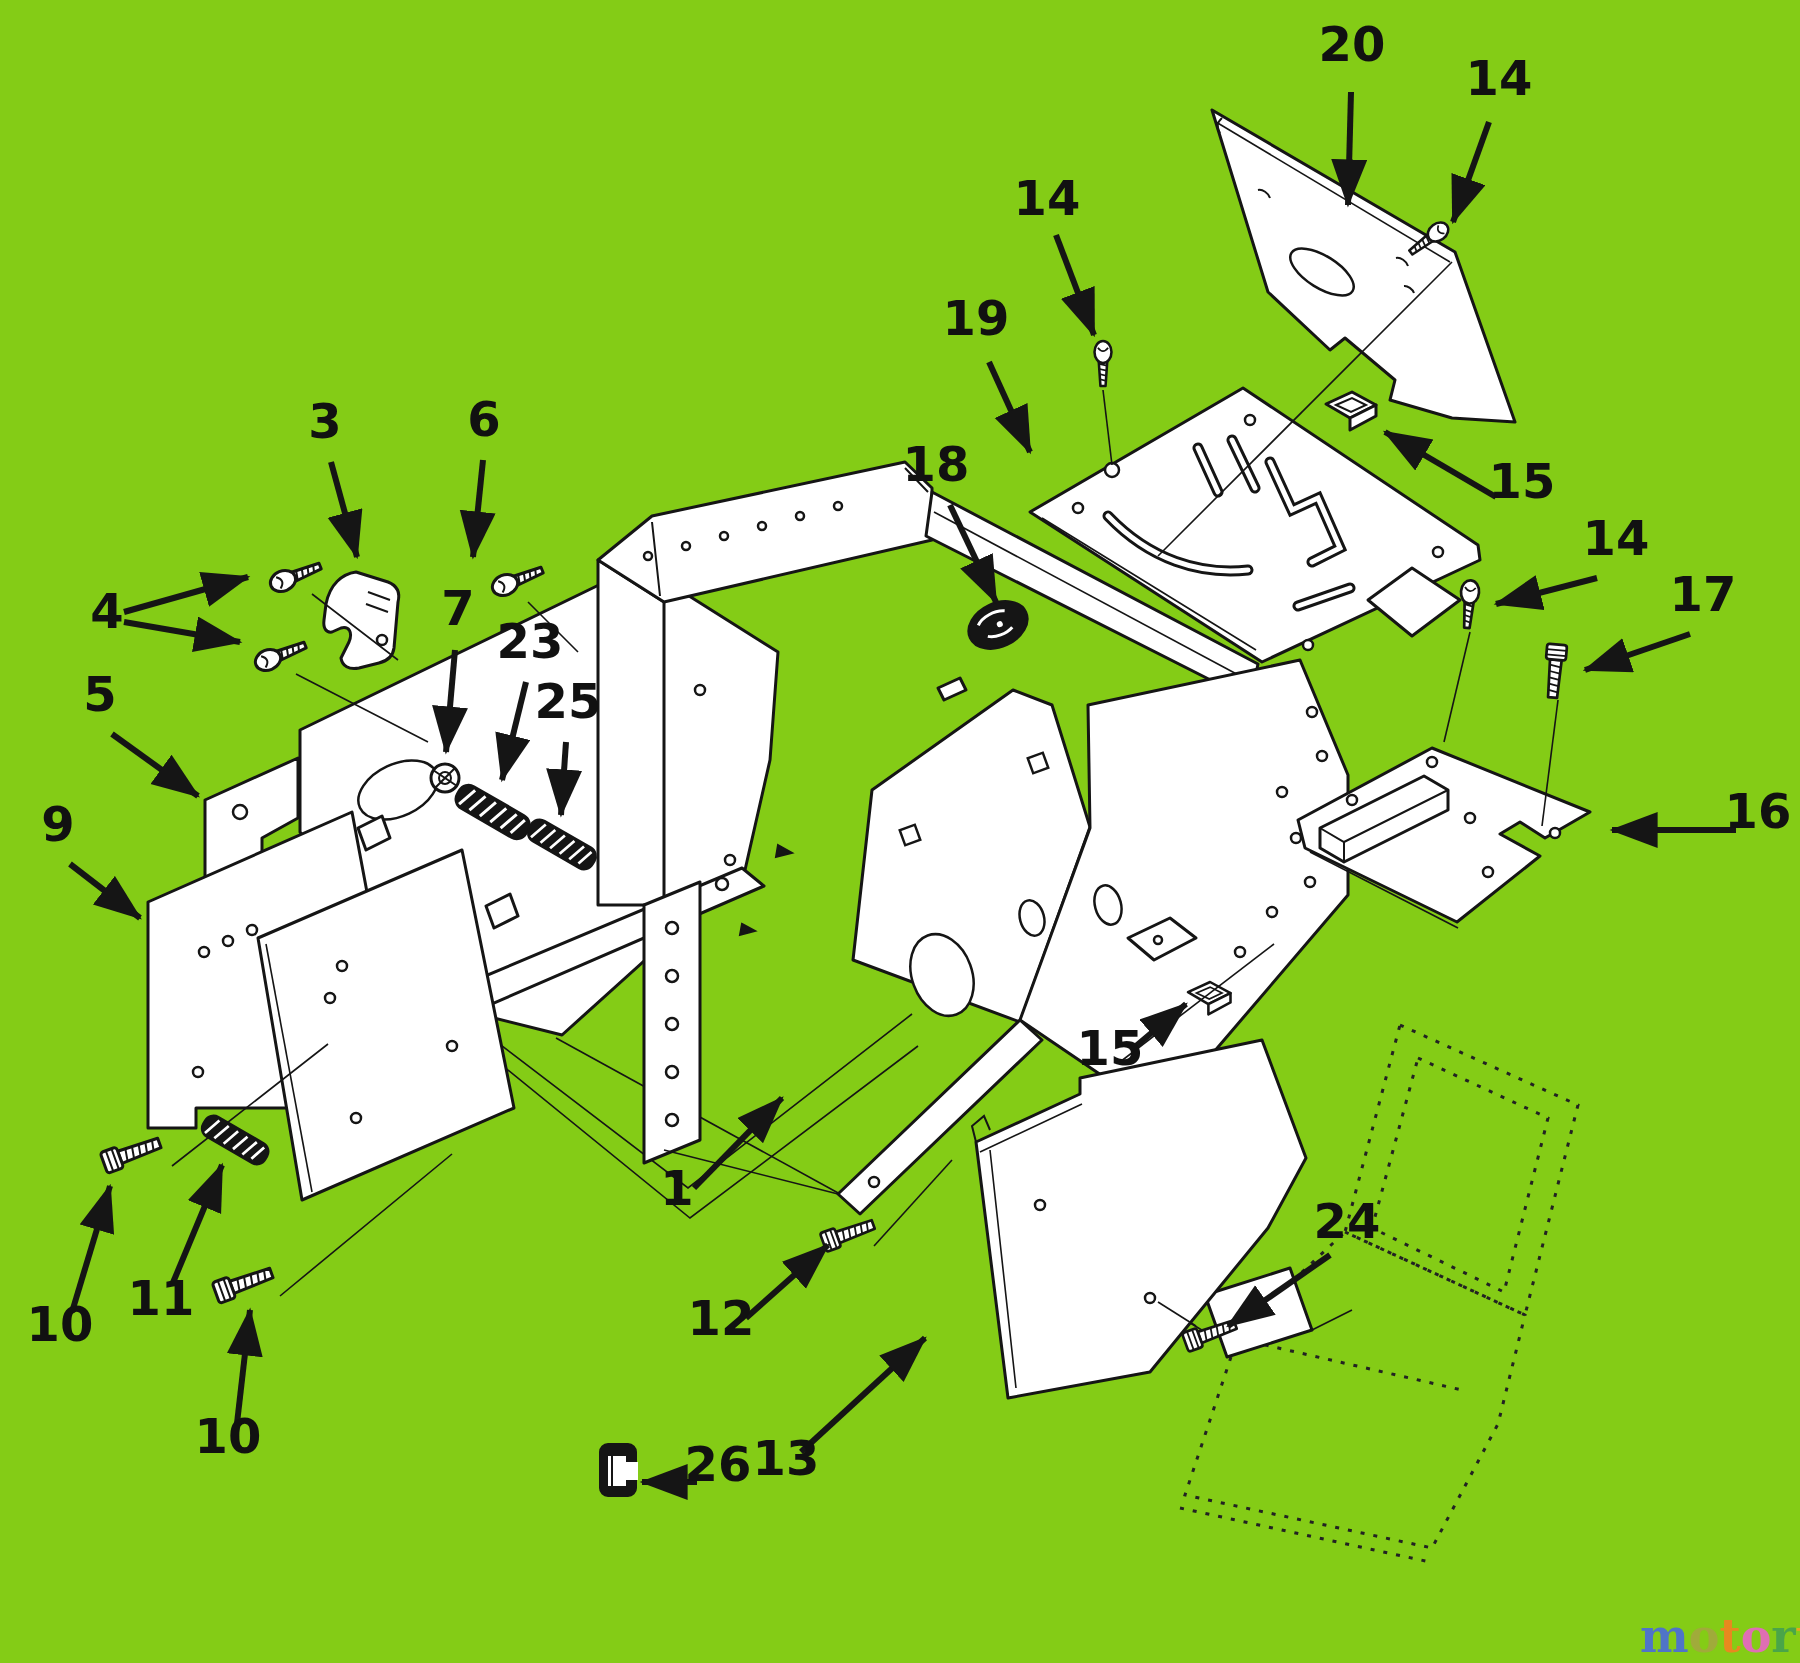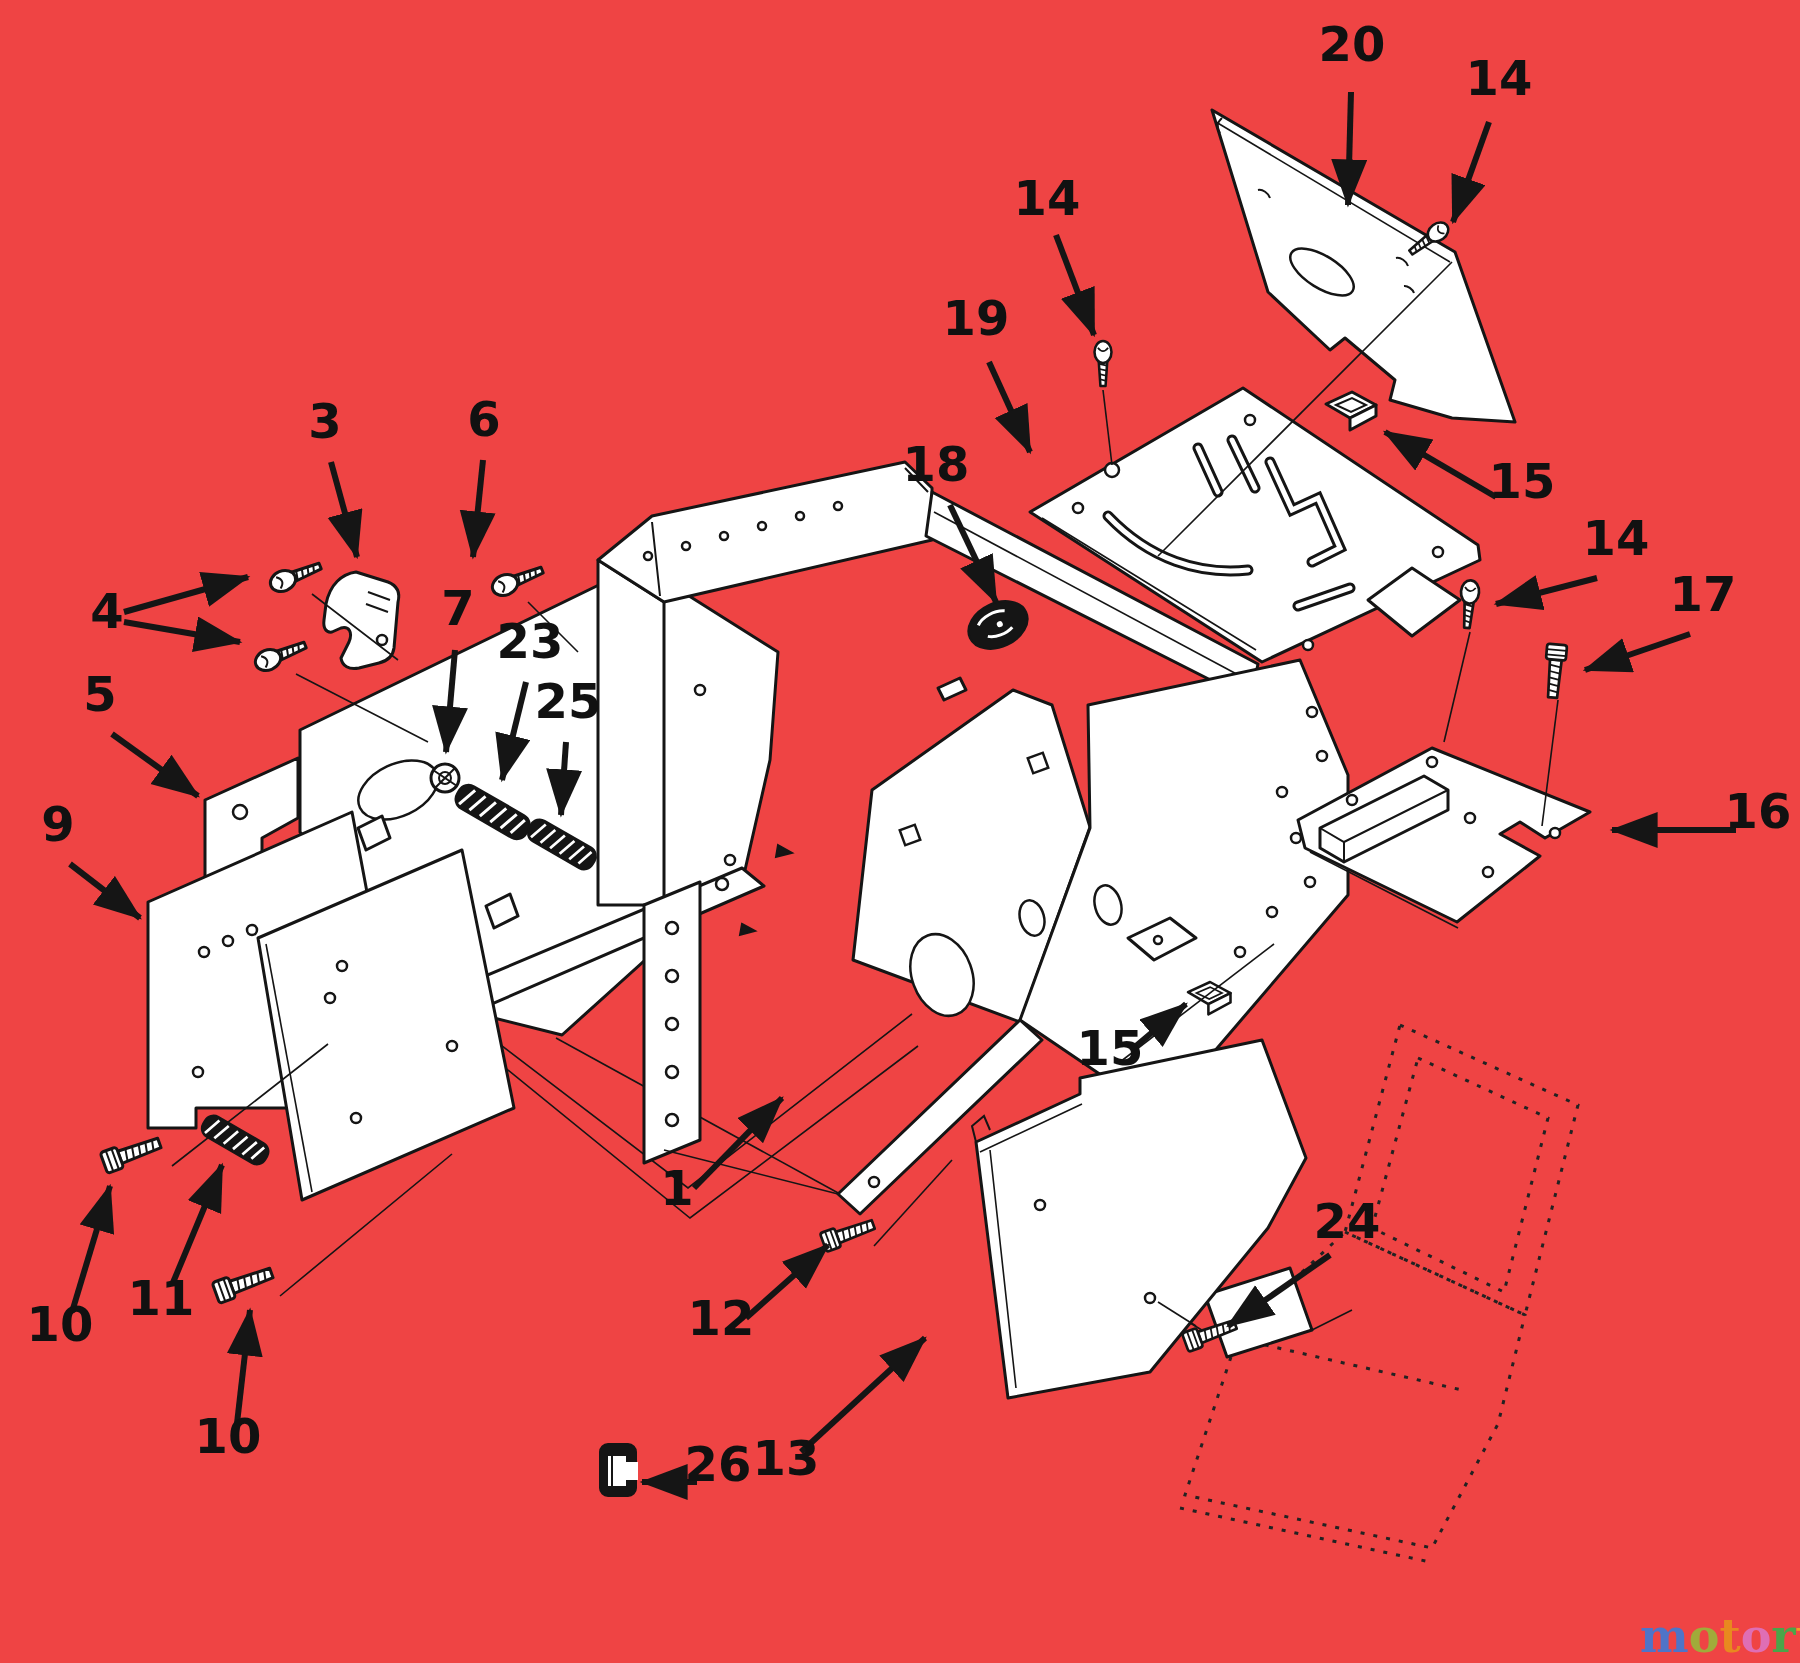--- a/index.html
+++ b/index.html
@@ -1,16 +1,16 @@
 <!DOCTYPE html>
 <html><head>
 <meta charset="utf-8">
 <style>
   html,body{margin:0;padding:0;background:#fff;}
-  .stage{position:relative;width:1800px;height:1663px;background:#ef4444;overflow:hidden;
+  .stage{position:relative;width:1800px;height:1663px;background:#84cc16;overflow:hidden;
          font-family:"DejaVu Sans",sans-serif;}
   svg{display:block}
   .part{fill:#fff;stroke:#151515;stroke-width:3;stroke-linejoin:round;}
   .detail{fill:none;stroke:#151515;stroke-width:2;}
   .thin{fill:none;stroke:#151515;stroke-width:1.6;}
   .hole{fill:#fff;stroke:#151515;stroke-width:2.5;}
   .slotblack{fill:none;stroke:#151515;stroke-width:11;stroke-linecap:round;}
   .slotwhite{fill:none;stroke:#ffffff;stroke-width:5;stroke-linecap:round;}
   .blackpart{fill:#151515;stroke:#151515;stroke-width:2;}
   .ribline{stroke:#fff;stroke-width:3;}

